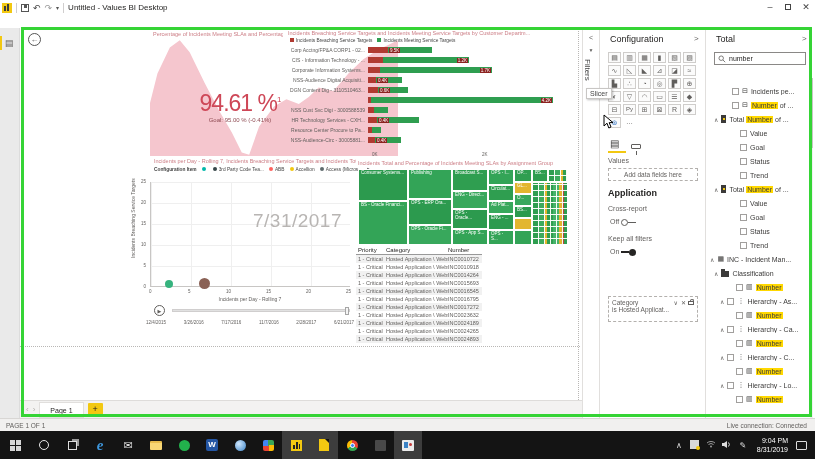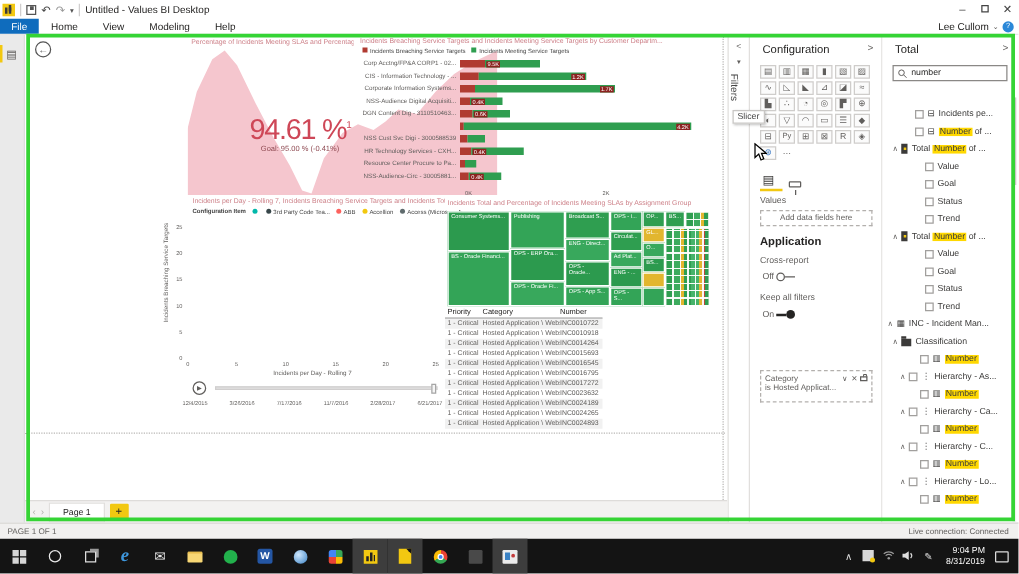--- a/index.html
+++ b/index.html
@@ -139,32 +139,20 @@
     <span class="f6" style="color:#555">▾</span>
     <span class="tdiv"></span>
     <span class="f8">Untitled - Values BI Desktop</span>
     <span style="margin-left:auto;display:flex">
       <span class="winbtn">–</span>
       <span class="winbtn"><span style="display:inline-block;width:6px;height:6px;border:1px solid #444"></span></span>
       <span class="winbtn">✕</span>
     </span>
   </div>
 
-  <div class="menubar">
-    <span class="filetab">File</span>
-    <span class="mitem">Home</span>
-    <span class="mitem">View</span>
-    <span class="mitem">Modeling</span>
-    <span class="mitem">Help</span>
-    <span class="userarea">
-      <span class="f8">Lee Cullom</span>
-      <span class="f6 gray">⌄</span>
-      <span class="helpdot">?</span>
-    </span>
-  </div>
 
   <div class="rail">
     <span class="railsel"></span>
     <span class="abs f9 gray" style="left:5px;top:10px">▤</span>
   </div>
 
   <div class="canvas">
     <span class="backbtn">←</span>
 
     <div>
@@ -279,20 +267,25 @@
       <div class="legrow" style="margin:2px 0 0 24px;font-size:4.8px;color:#444">
         <b>Configuration Item</b>
         <span><i class="dot" style="background:#01b8aa;border-radius:50%"></i></span>
         <span><i class="dot" style="background:#374649;border-radius:50%"></i><span>3rd Party Code Tea...</span></span>
         <span><i class="dot" style="background:#fd625e;border-radius:50%"></i><span>ABB</span></span>
         <span><i class="dot" style="background:#f2c80f;border-radius:50%"></i><span>Accellion</span></span>
         <span><i class="dot" style="background:#5f6b6d;border-radius:50%"></i><span>Access (Micros...</span></span>
         <span style="font-size:5px">▶</span>
       </div>
       <span class="abs f5 gray" style="left:0px;top:100px;transform:rotate(-90deg);transform-origin:left top;white-space:nowrap">Incidents Breaching Service Targets</span>
+      <div class="plot">
+        <span class="abs" style="right:8px;top:28px;font-size:19px;color:#b8b5b3;letter-spacing:0.5px">7/31/2017</span>
+        <span class="bubble" style="left:14px;bottom:-2px;width:8px;height:8px;background:#36b37e"></span>
+        <span class="bubble" style="left:48px;bottom:-3px;width:11px;height:11px;background:#8a6155"></span>
+      </div>
       <span class="ytick" style="left:0;top:21px">25</span>
       <span class="ytick" style="left:0;top:42px">20</span>
       <span class="ytick" style="left:0;top:63px">15</span>
       <span class="ytick" style="left:0;top:84px">10</span>
       <span class="ytick" style="left:0;top:105px">5</span>
       <span class="ytick" style="left:0;top:126px">0</span>
       <span class="xtick" style="left:19px;top:131px">0</span>
       <span class="xtick" style="left:58px;top:131px">5</span>
       <span class="xtick" style="left:96px;top:131px">10</span>
       <span class="xtick" style="left:136px;top:131px">15</span>

